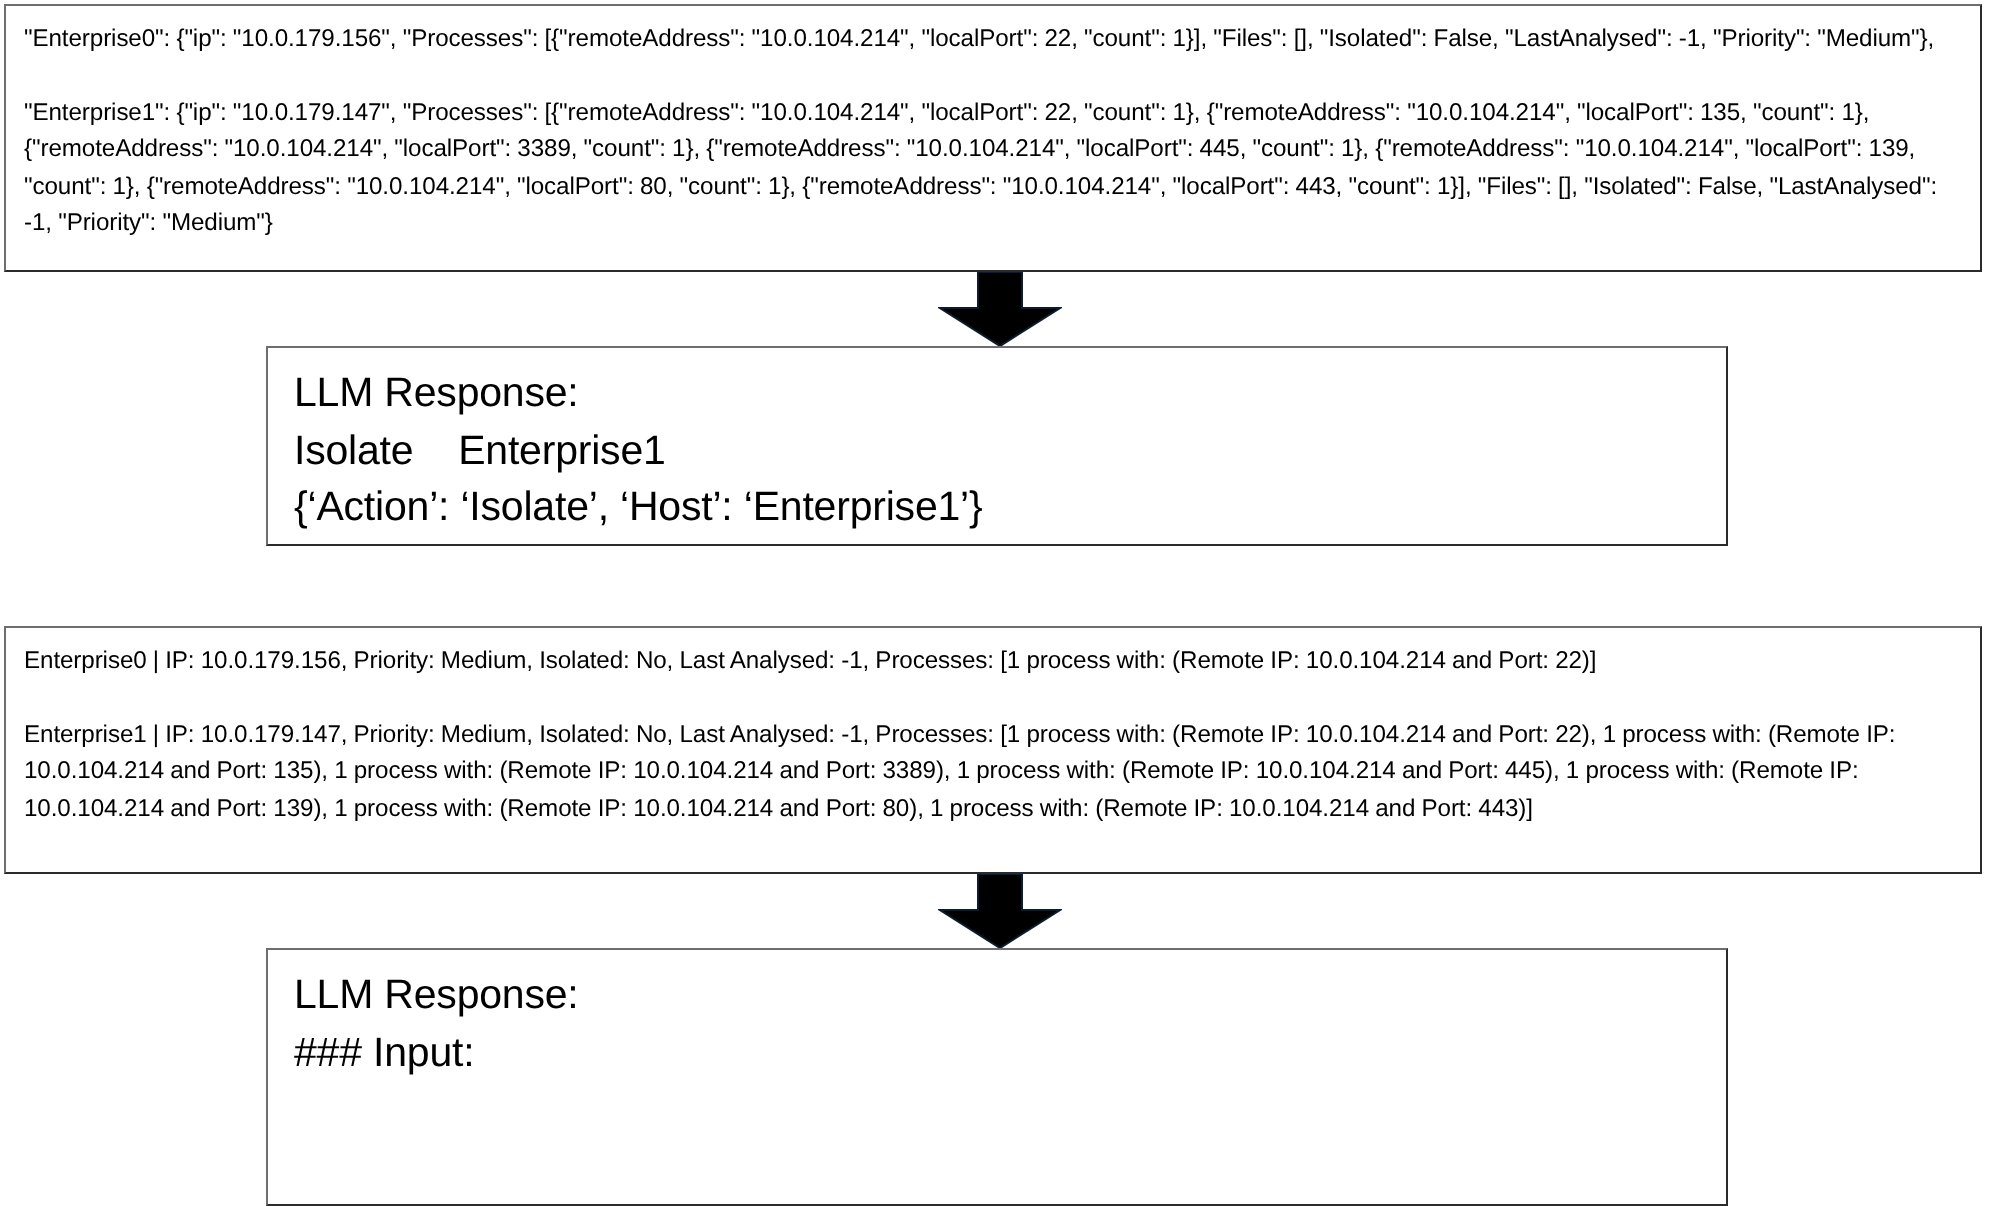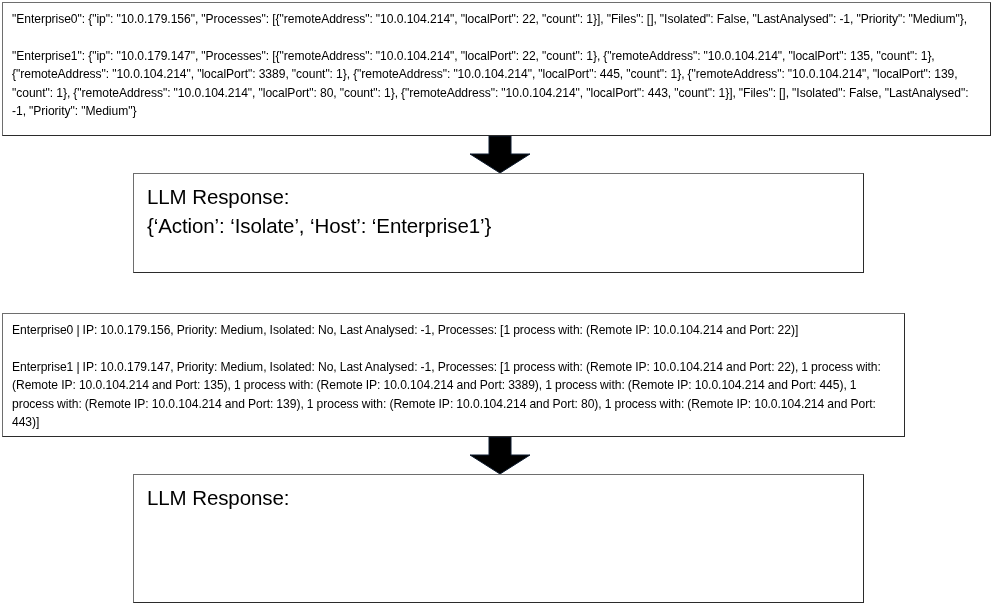--- a/index.html
+++ b/index.html
@@ -72,21 +72,21 @@
   }
   #box-llm-response-isolate {
     left: 133px;
     top: 173px;
     width: 731px;
     height: 100px;
   }
   #box-enterprise-natural {
     left: 2px;
     top: 313px;
-    width: 903px;
+    width: 989px;
     height: 124px;
   }
   #box-llm-response-analyse {
     left: 133px;
     top: 474px;
     width: 731px;
     height: 129px;
   }
 
   
@@ -121,32 +121,34 @@
   </div>
 
   <div class="arrow" id="arrow-json-to-isolate">
     <svg viewBox="0 0 62 38" xmlns="http://www.w3.org/2000/svg">
       <polygon points="20,0 42,0 42,18 61,18 31,37 1,18 20,18" fill="#000000" stroke="#0d1b2e" stroke-width="1"></polygon>
     </svg>
   </div>
 
   <div class="box box-response" id="box-llm-response-isolate">
     <div class="rline">LLM Response:</div>
+    <div class="rline">Isolate    Enterprise1</div>
     <div class="rline">{‘Action’: ‘Isolate’, ‘Host’: ‘Enterprise1’}</div>
   </div>
 
   <div class="box box-json" id="box-enterprise-natural">
     <div class="line">Enterprise0 | IP: 10.0.179.156, Priority: Medium, Isolated: No, Last Analysed: -1, Processes: [1 process with: (Remote IP: 10.0.104.214 and Port: 22)]</div>
     <div class="spacer"></div>
     <div class="line">Enterprise1 | IP: 10.0.179.147, Priority: Medium, Isolated: No, Last Analysed: -1, Processes: [1 process with: (Remote IP: 10.0.104.214 and Port: 22), 1 process with: (Remote IP: 10.0.104.214 and Port: 135), 1 process with: (Remote IP: 10.0.104.214 and Port: 3389), 1 process with: (Remote IP: 10.0.104.214 and Port: 445), 1 process with: (Remote IP: 10.0.104.214 and Port: 139), 1 process with: (Remote IP: 10.0.104.214 and Port: 80), 1 process with: (Remote IP: 10.0.104.214 and Port: 443)]</div>
   </div>
 
   <div class="arrow" id="arrow-natural-to-analyse">
     <svg viewBox="0 0 62 38" xmlns="http://www.w3.org/2000/svg">
       <polygon points="20,0 42,0 42,18 61,18 31,37 1,18 20,18" fill="#000000" stroke="#0d1b2e" stroke-width="1"></polygon>
     </svg>
   </div>
 
   <div class="box box-response" id="box-llm-response-analyse">
     <div class="rline">LLM Response:</div>
+    <div class="rline">### Input:</div>
   </div>
 
 </div>
 
 </body></html>

